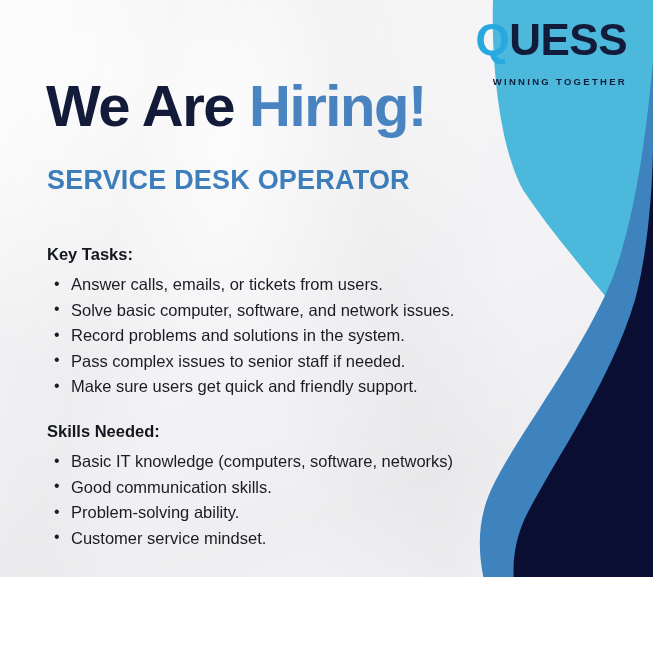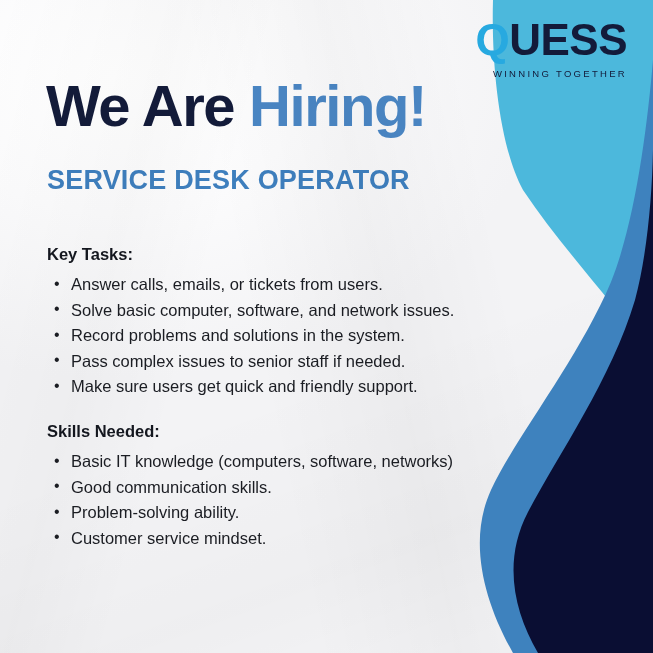--- a/index.html
+++ b/index.html
@@ -12,21 +12,21 @@
   }
 
   body {
     font-family: "Liberation Sans", sans-serif;
     background: #ffffff;
   }
 
   .poster {
     position: relative;
     width: 653px;
-    height: 653px;
+    height: 577px;
     overflow: hidden;
     background:
       radial-gradient(ellipse 420px 300px at 18% 12%, #ffffff 0%, #fbfbfc 45%, #f3f3f5 100%),
       linear-gradient(120deg, #f7f7f8 0%, #ffffff 35%, #f2f2f4 70%, #fafafa 100%);
   }
 
   
   .texture {
     position: absolute;
     inset: 0;
@@ -60,23 +60,23 @@
   .logo-word {
     font-size: 44px;
     font-weight: bold;
     letter-spacing: -0.5px;
     line-height: 1;
     white-space: nowrap;
   }
   .logo-q { color: #27A9E0; }
   .logo-rest { color: #131B3A; }
   .logo-tag {
-    margin-top: 7px;
+    margin-top: 15px;
     font-size: 9.5px;
-    font-weight: normal;
+    font-weight: bold;
     letter-spacing: 2.3px;
     color: #131B3A;
     white-space: nowrap;
   }
 
   .headline {
     position: absolute;
     top: 76px;
     left: 46px;
     font-size: 58px;

